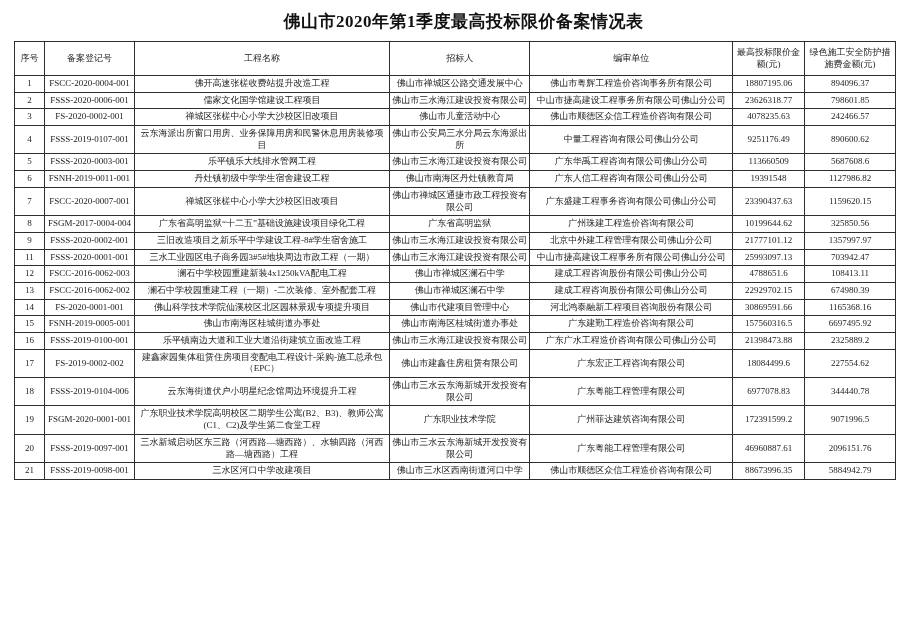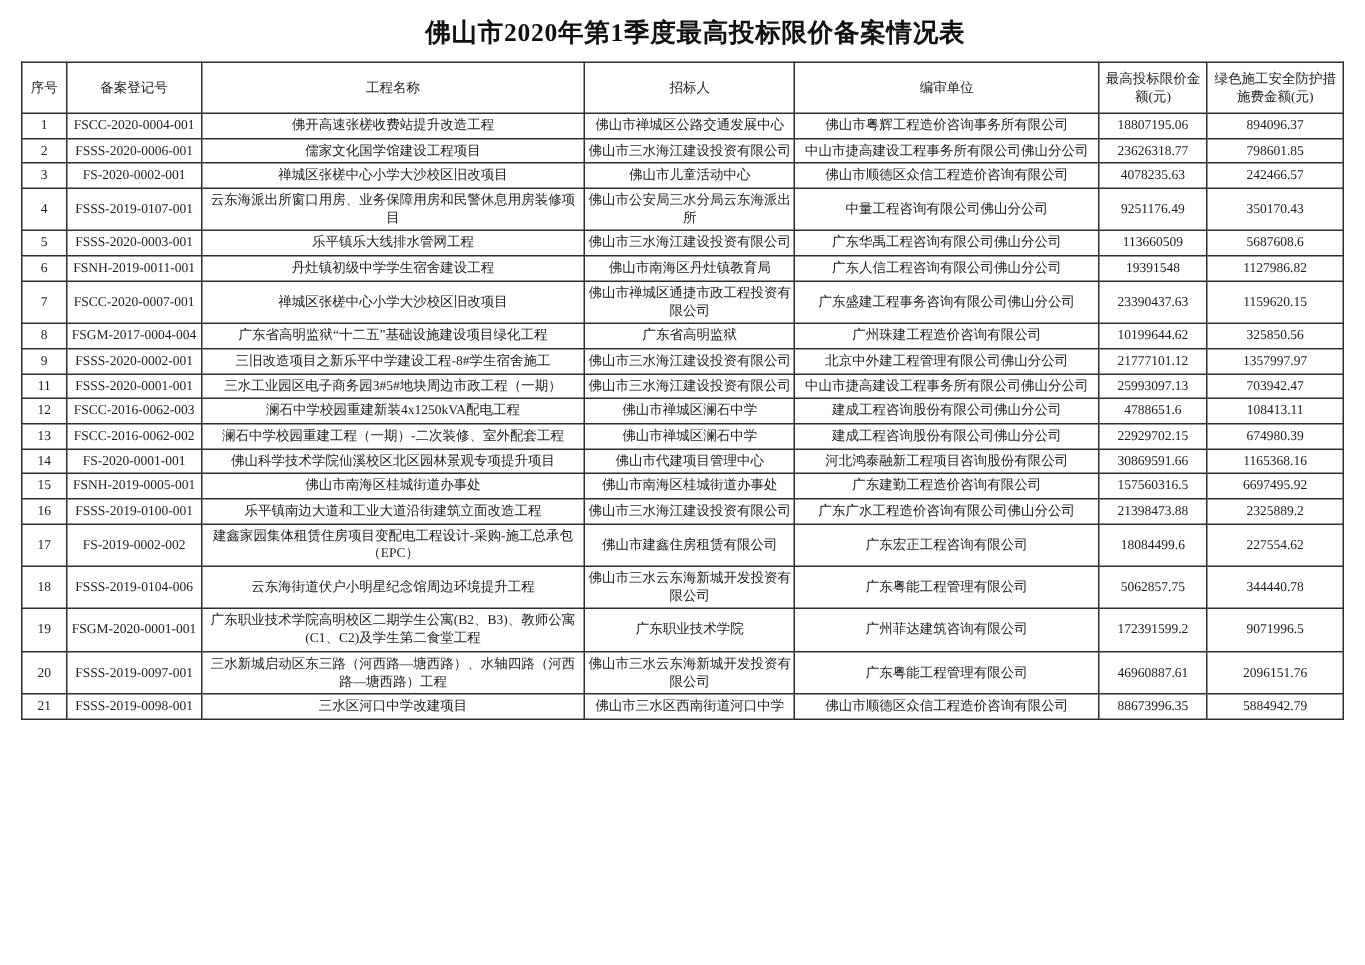--- a/index.html
+++ b/index.html
@@ -115,21 +115,21 @@
           <td>4078235.63</td>
           <td>242466.57</td>
         </tr>
         <tr>
           <td>4</td>
           <td>FSSS-2019-0107-001</td>
           <td>云东海派出所窗口用房、业务保障用房和民警休息用房装修项目</td>
           <td>佛山市公安局三水分局云东海派出所</td>
           <td>中量工程咨询有限公司佛山分公司</td>
           <td>9251176.49</td>
-          <td>350170.43</td>
+          <td>890600.62</td>
         </tr>
         <tr>
           <td>5</td>
           <td>FSSS-2020-0003-001</td>
           <td>乐平镇乐大线排水管网工程</td>
           <td>佛山市三水海江建设投资有限公司</td>
           <td>广东华禹工程咨询有限公司佛山分公司</td>
           <td>113660509</td>
           <td>5687608.6</td>
         </tr>
@@ -231,21 +231,21 @@
           <td>广东宏正工程咨询有限公司</td>
           <td>18084499.6</td>
           <td>227554.62</td>
         </tr>
         <tr>
           <td>18</td>
           <td>FSSS-2019-0104-006</td>
           <td>云东海街道伏户小明星纪念馆周边环境提升工程</td>
           <td>佛山市三水云东海新城开发投资有限公司</td>
           <td>广东粤能工程管理有限公司</td>
-          <td>5062857.75</td>
+          <td>6977078.83</td>
           <td>344440.78</td>
         </tr>
         <tr>
           <td>19</td>
           <td>FSGM-2020-0001-001</td>
           <td>广东职业技术学院高明校区二期学生公寓(B2、B3)、教师公寓(C1、C2)及学生第二食堂工程</td>
           <td>广东职业技术学院</td>
           <td>广州菲达建筑咨询有限公司</td>
           <td>172391599.2</td>
           <td>9071996.5</td>

